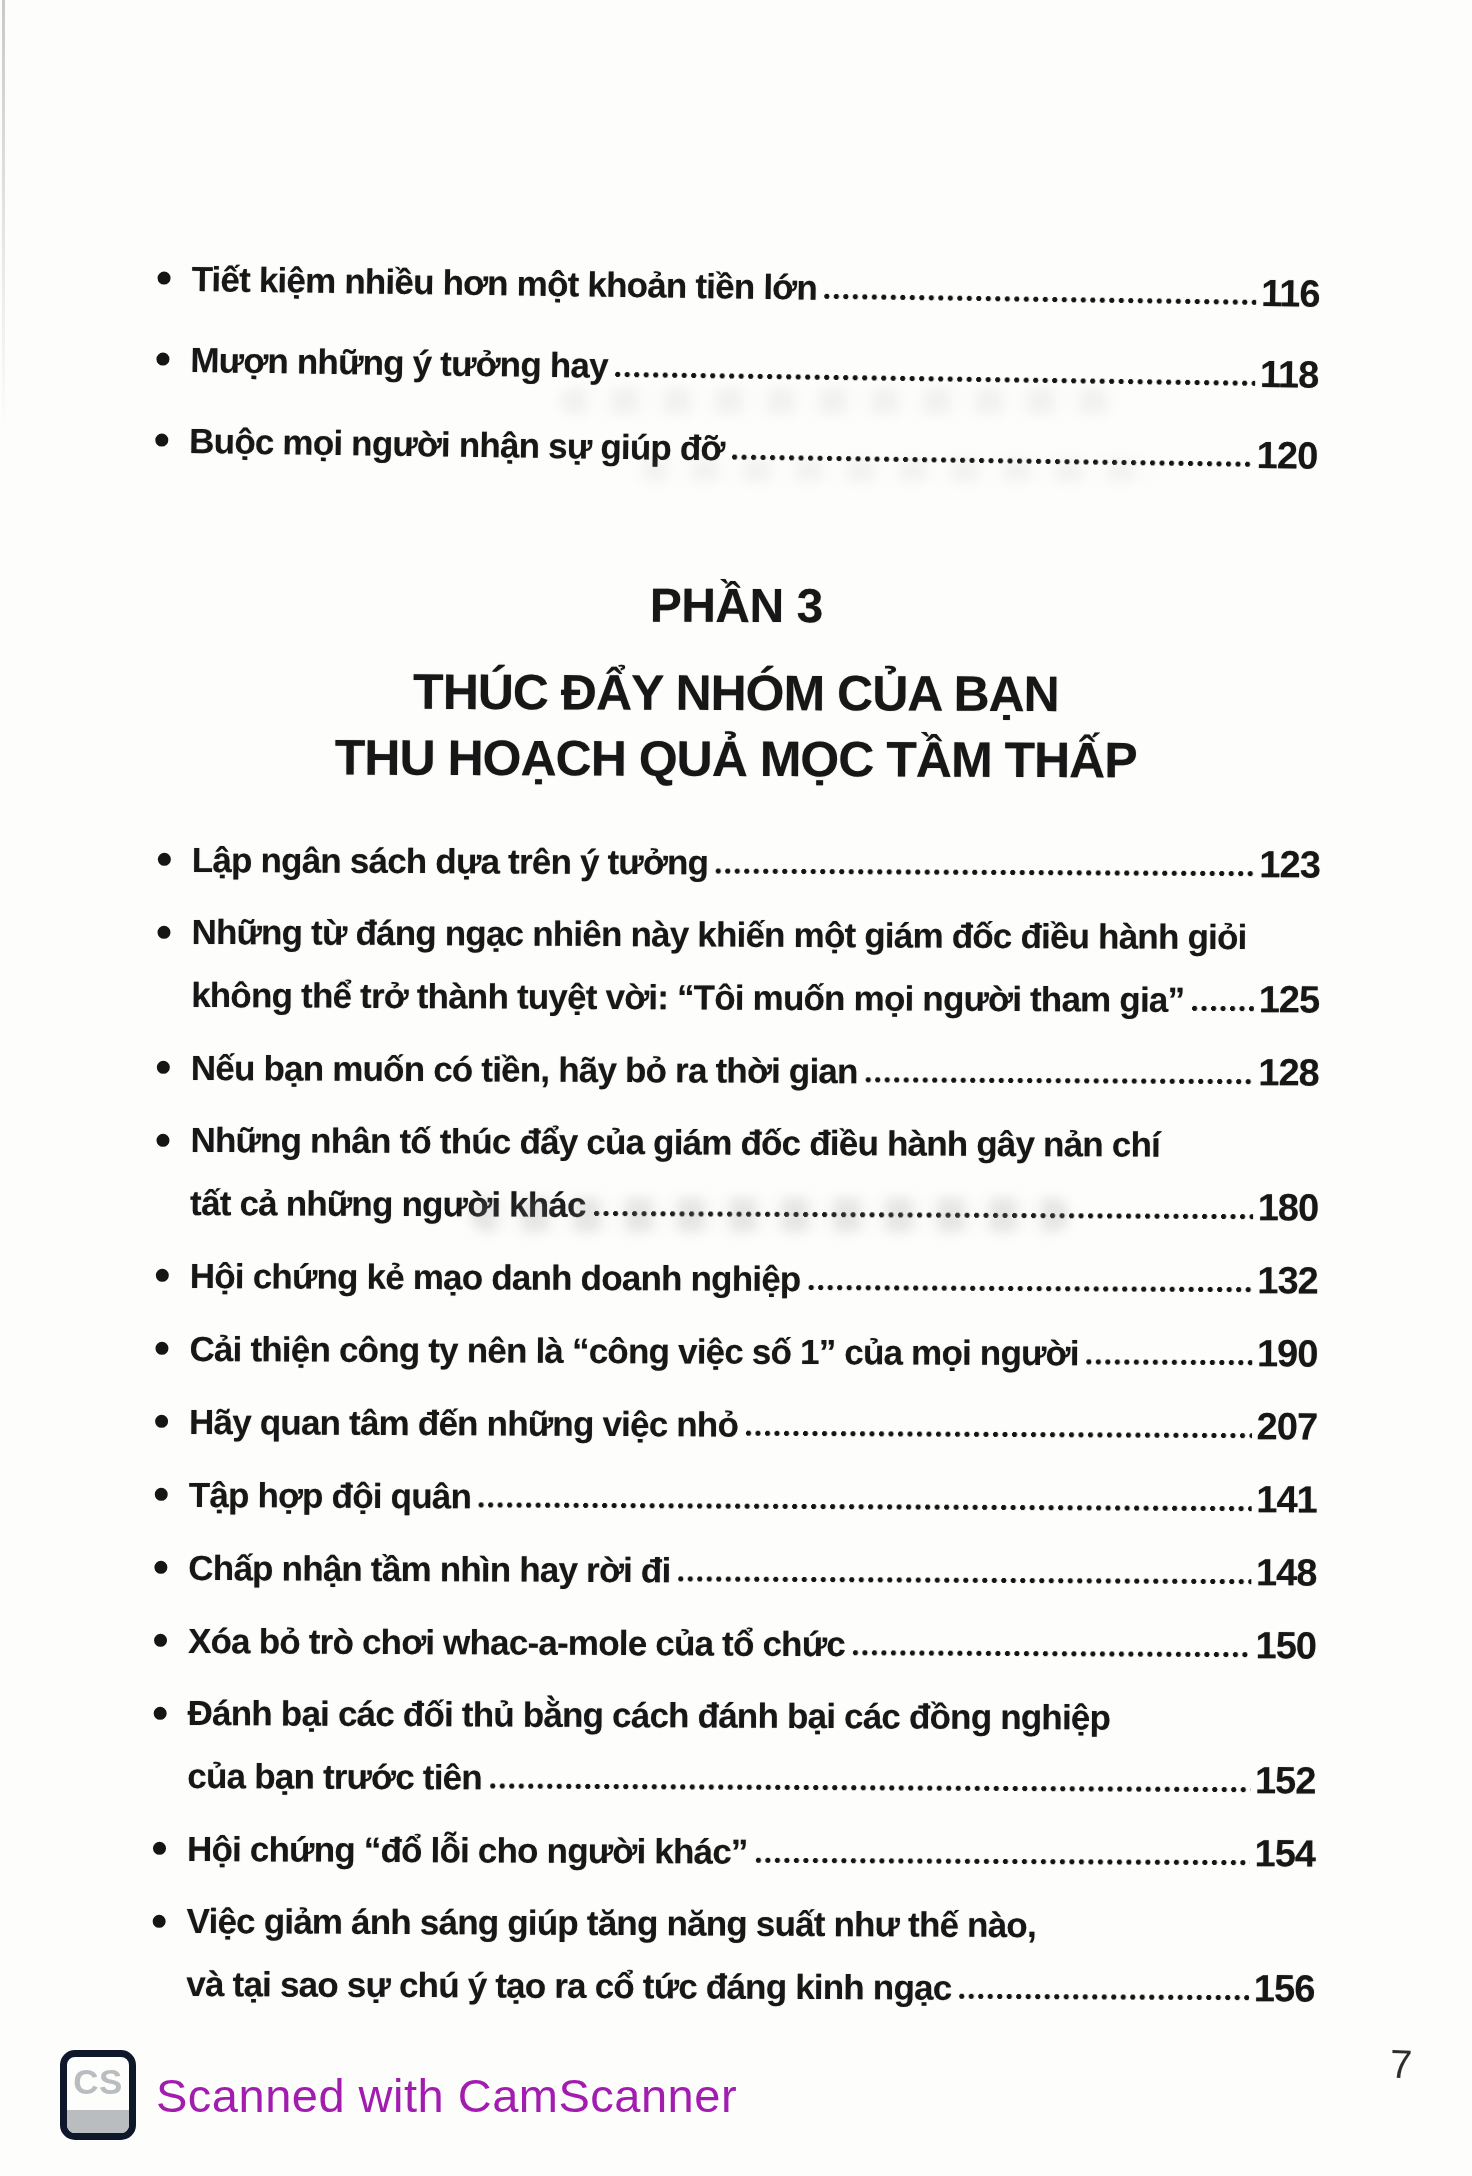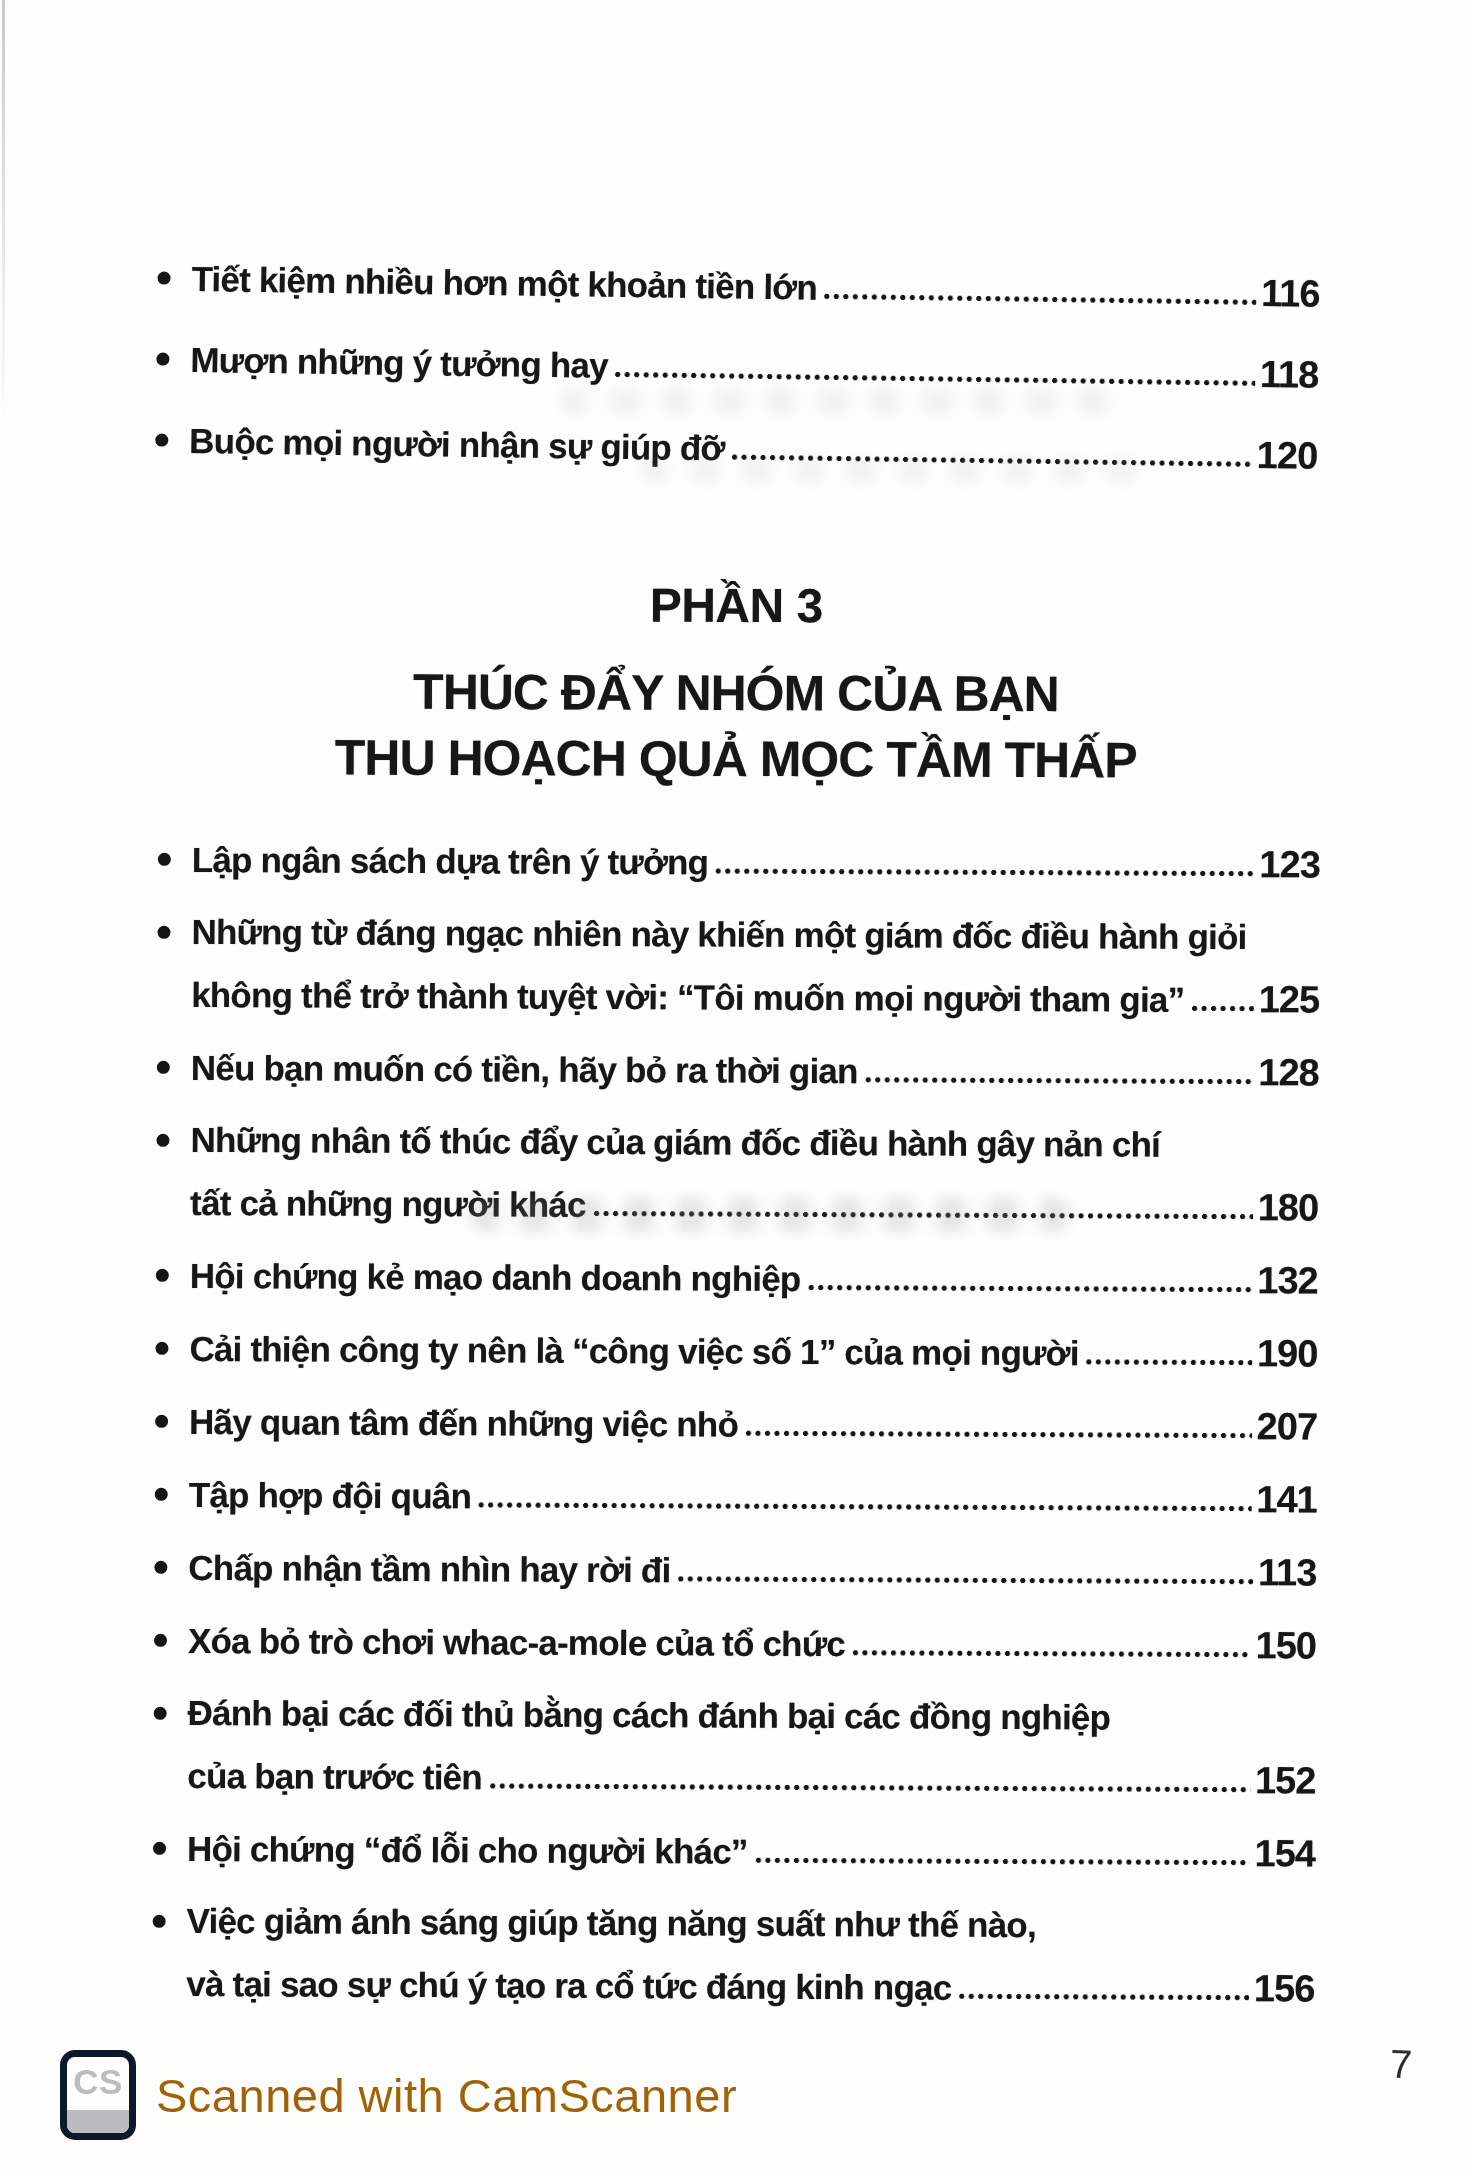--- a/index.html
+++ b/index.html
@@ -135,21 +135,21 @@
   }
   .cs-logo-band {
     position: absolute;
     left: 0; right: 0; bottom: 0;
     height: 23px;
     background: #b9bdc0;
   }
   .camscanner-label {
     font-size: 47px;
     font-weight: 400;
-    color: #a16207;
+    color: #a21caf;
     letter-spacing: 0.5px;
   }
 
   
   .folio {
     position: absolute;
     left: 1390px; top: 2042px;
     font-size: 40px;
     font-weight: 400;
     color: #2e2e2e;
@@ -265,21 +265,21 @@
           <span class="line-text">Tập hợp đội quân</span>
           <span class="leader"></span>
           <span class="pagenum">141</span>
         </div>
       </div>
       <div class="entry">
         <span class="bullet"></span>
         <div class="line">
           <span class="line-text">Chấp nhận tầm nhìn hay rời đi</span>
           <span class="leader"></span>
-          <span class="pagenum">113</span>
+          <span class="pagenum">148</span>
         </div>
       </div>
       <div class="entry">
         <span class="bullet"></span>
         <div class="line">
           <span class="line-text">Xóa bỏ trò chơi whac-a-mole của tổ chức</span>
           <span class="leader"></span>
           <span class="pagenum">150</span>
         </div>
       </div>

